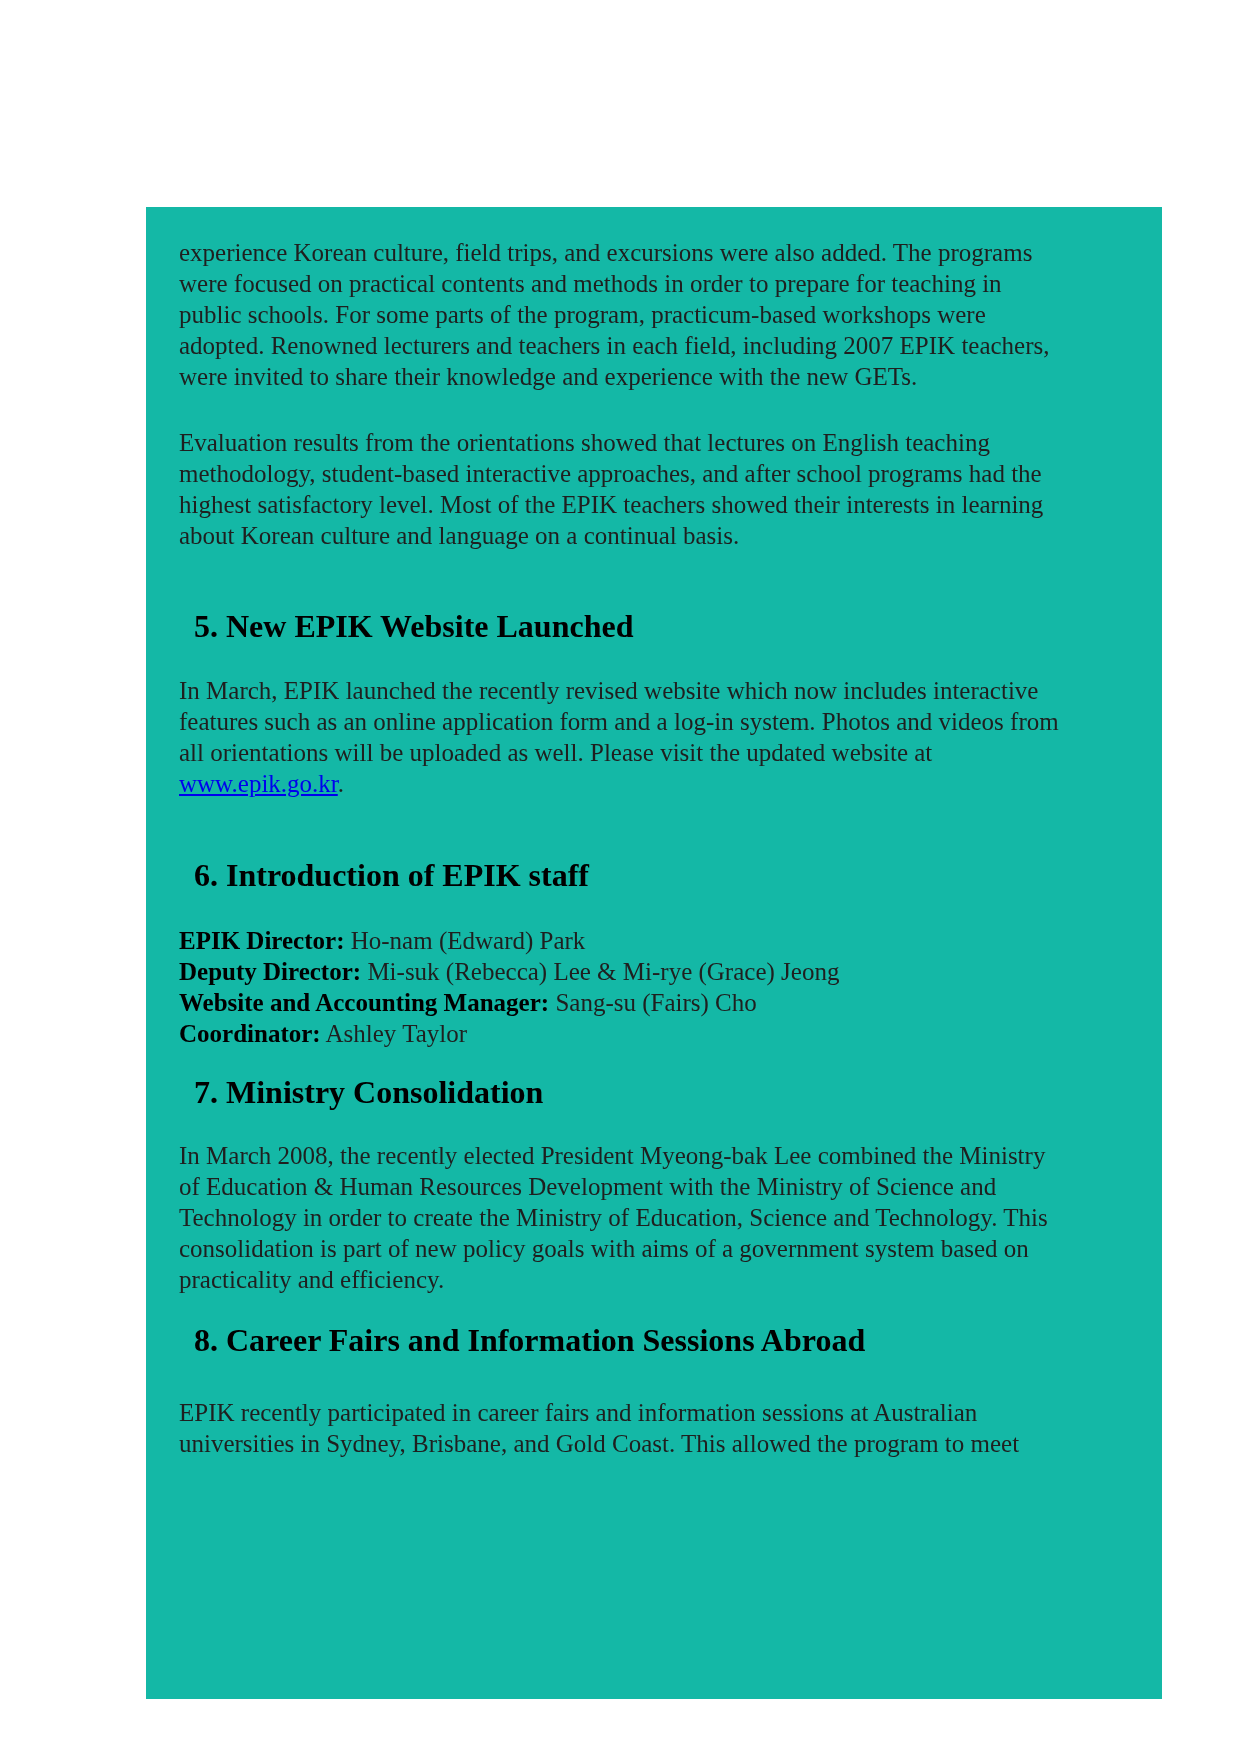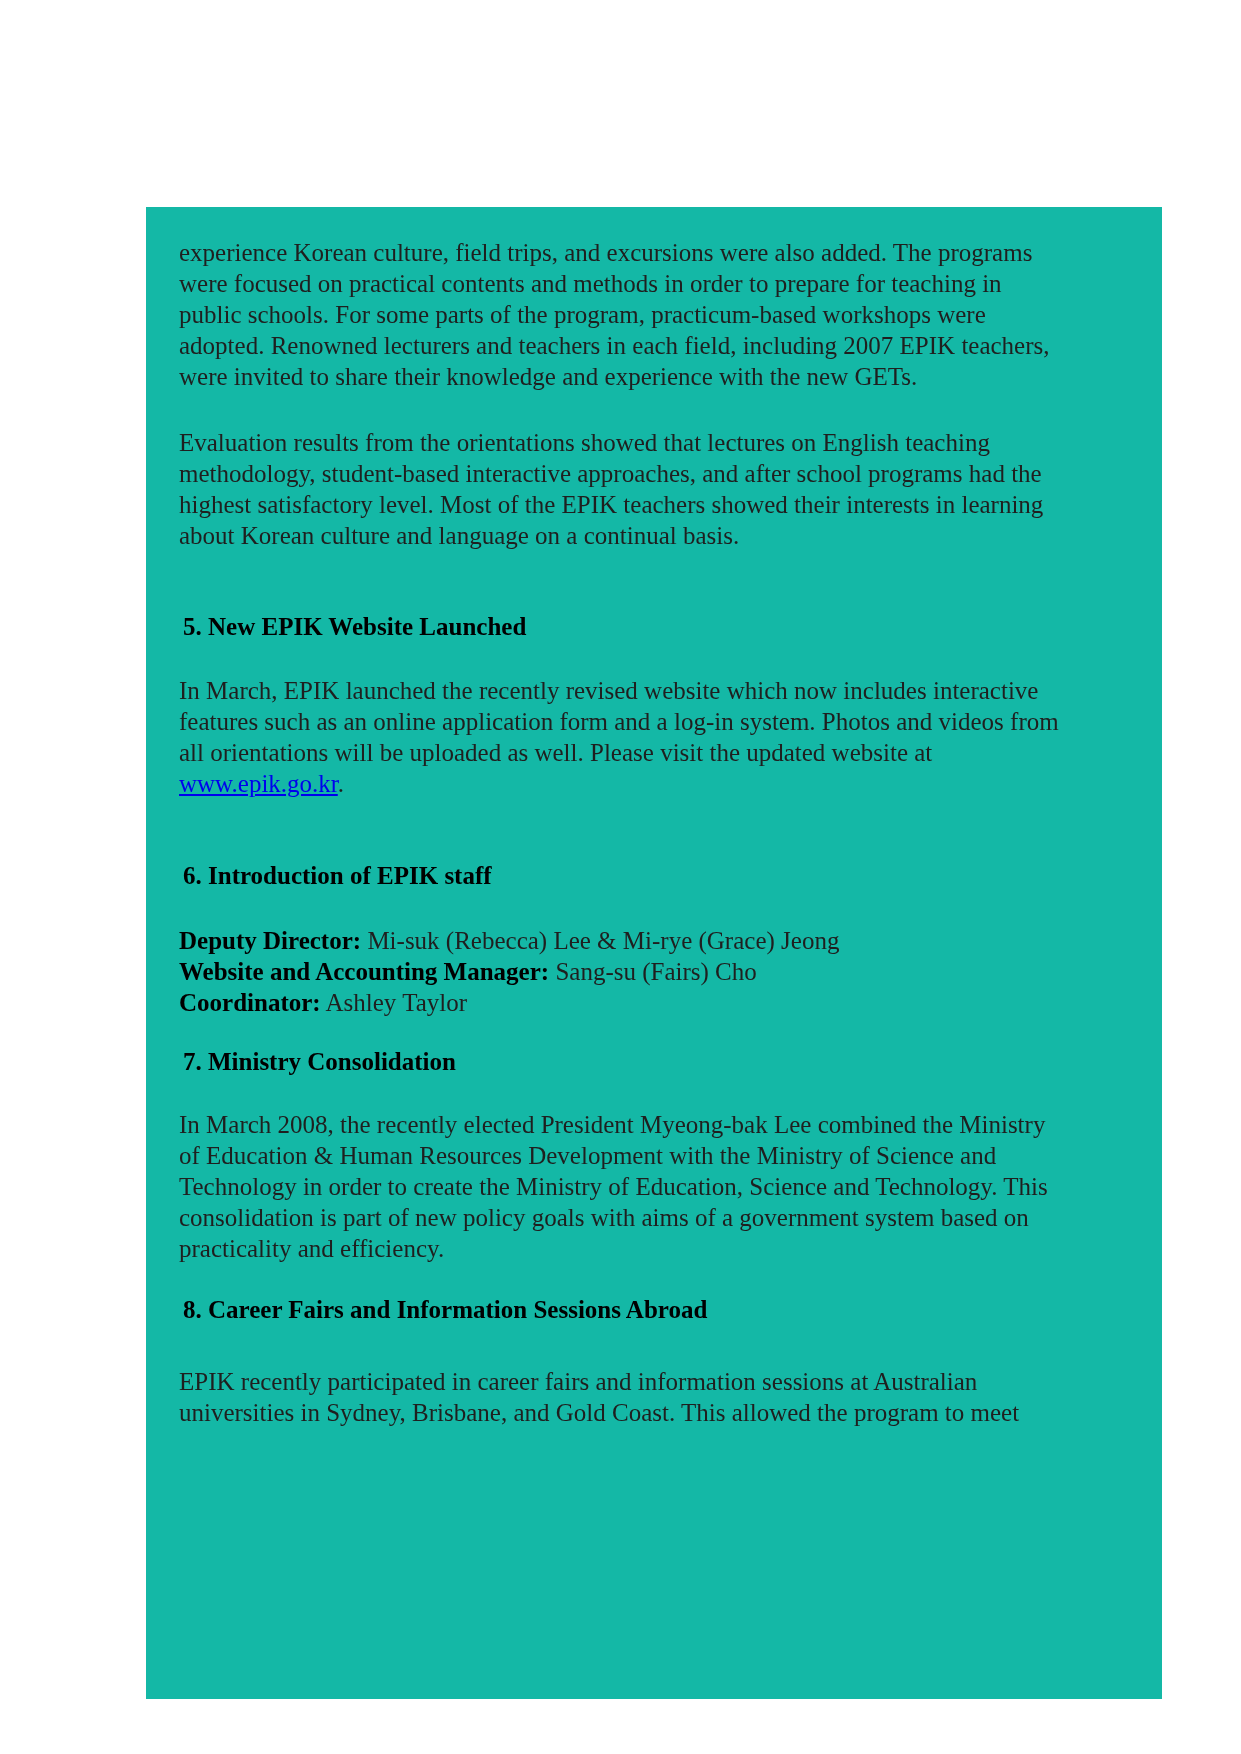--- a/index.html
+++ b/index.html
@@ -30,22 +30,22 @@
     color: #1f1f1f;
   }
   .para {
     margin: 0;
     font-size: 25px;
     line-height: 31px;
     white-space: pre;
     color: #1f1f1f;
   }
   .heading {
-    margin: 4px;
-    font-size: 25px;
+    margin: 15px;
+    font-size: 32px;
     line-height: 31px;
     font-weight: bold;
     color: #000000;
     white-space: pre;
   }
   .staff-line {
     font-size: 25px;
     line-height: 31px;
     white-space: pre;
   }
@@ -86,20 +86,21 @@
       <h3 class="heading mt-h5">5. New EPIK Website Launched</h3>
 
       <p class="para mt-para3"><span>In March, EPIK launched the recently revised website which now includes interactive
 features such as an online application form and a log-in system. Photos and videos from
 all orientations will be uploaded as well. Please visit the updated website at
 </span><a href="#" class="doclink">www.epik.go.kr</a><span>.</span></p>
 
       <h3 class="heading mt-h6">6. Introduction of EPIK staff</h3>
 
       <div class="mt-staff">
+        <div class="staff-line"><strong>EPIK Director:</strong><span> Ho-nam (Edward) Park</span></div>
         <div class="staff-line"><strong>Deputy Director:</strong><span> Mi-suk (Rebecca) Lee &amp; Mi-rye (Grace) Jeong</span></div>
         <div class="staff-line"><strong>Website and Accounting Manager:</strong><span> Sang-su (Fairs) Cho</span></div>
         <div class="staff-line"><strong>Coordinator:</strong><span> Ashley Taylor</span></div>
       </div>
 
       <h3 class="heading mt-h7">7. Ministry Consolidation</h3>
 
       <p class="para mt-para4">In March 2008, the recently elected President Myeong-bak Lee combined the Ministry
 of Education &amp; Human Resources Development with the Ministry of Science and
 Technology in order to create the Ministry of Education, Science and Technology. This

